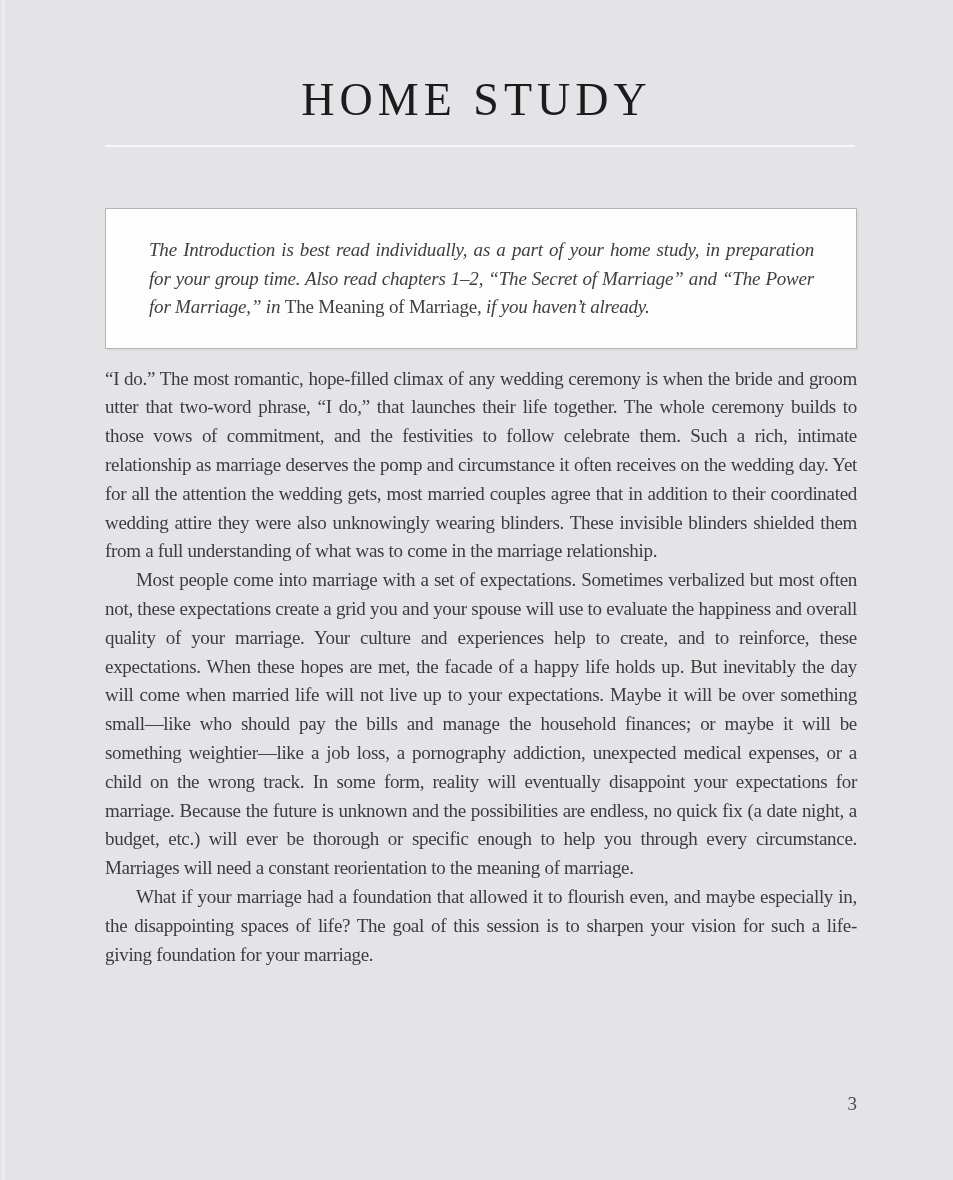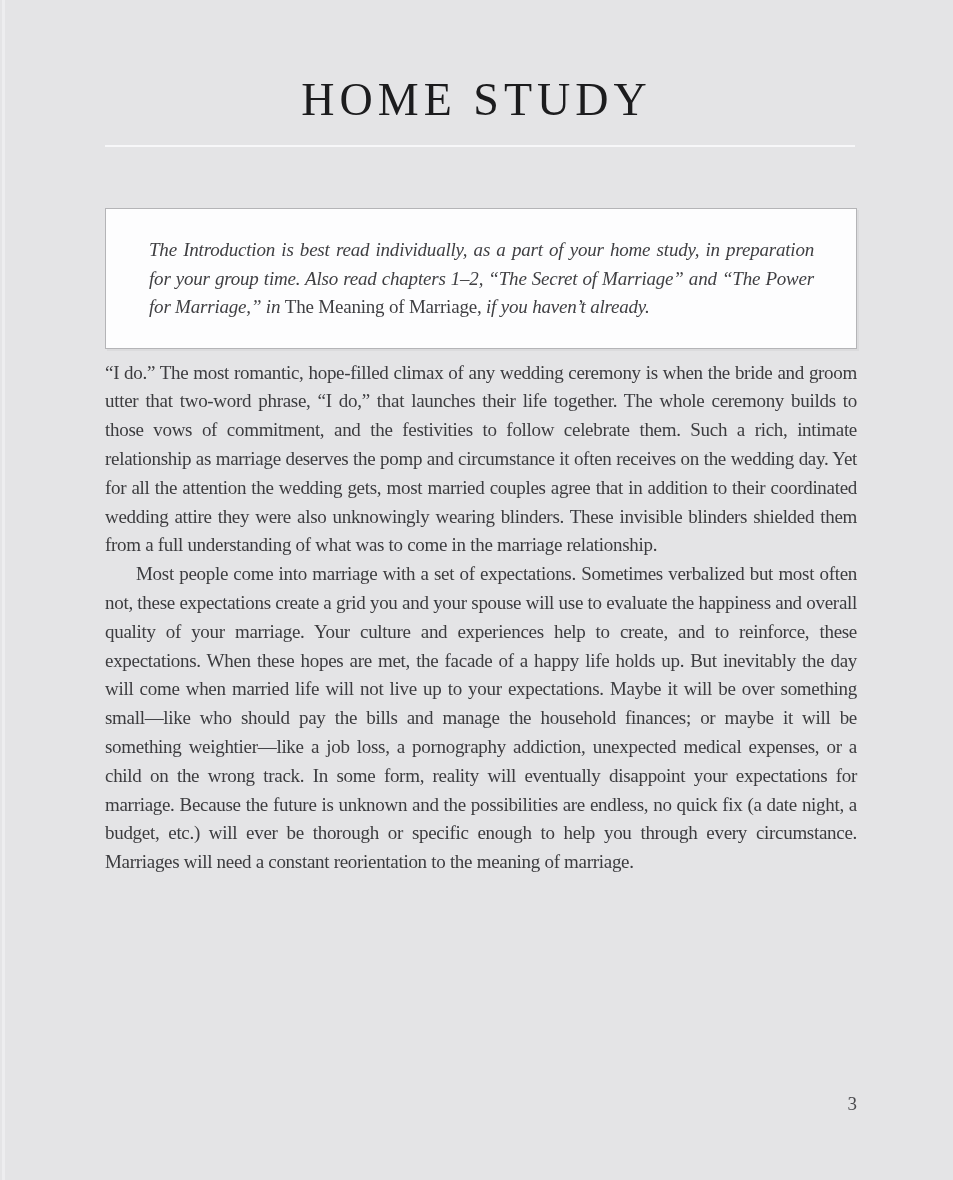--- a/index.html
+++ b/index.html
@@ -55,21 +55,21 @@
     margin: 6px;
     font-size: 19px;
     line-height: 28.5px;
     color: #3f3f42;
     text-align: justify;
     letter-spacing: -0.2px;
   }
   .intro-text .it { font-style: italic; }
   .intro-text .rm { font-style: normal; }
   .body-text {
-    margin: 10px 0 0 105px;
+    margin: 16px 0 0 105px;
     width: 752px;
   }
   .para {
     margin: 0;
     font-size: 19px;
     line-height: 28.8px;
     color: #3c3c3f;
     text-align: justify;
     letter-spacing: -0.3px;
   }
@@ -92,17 +92,18 @@
 
   <div class="rule"></div>
 
   <div class="intro-box">
     <p class="intro-text"><span class="it">The Introduction is best read individually, as a part of your home study, in preparation for your group time. Also read chapters 1–2, “The Secret of Marriage” and “The Power for Marriage,” in </span><span class="rm">The Meaning of Marriage,</span><span class="it"> if you haven’t already.</span></p>
   </div>
 
   <div class="body-text">
     <p class="para">“I do.” The most romantic, hope-filled climax of any wedding ceremony is when the bride and groom utter that two-word phrase, “I do,” that launches their life together. The whole ceremony builds to those vows of commitment, and the festivities to follow celebrate them. Such a rich, intimate relationship as marriage deserves the pomp and circumstance it often receives on the wedding day. Yet for all the attention the wedding gets, most married couples agree that in addition to their coordinated wedding attire they were also unknowingly wearing blinders. These invisible blinders shielded them from a full understanding of what was to come in the marriage relationship.</p>
     <p class="para indent">Most people come into marriage with a set of expectations. Sometimes verbalized but most often not, these expectations create a grid you and your spouse will use to evaluate the happiness and overall quality of your marriage. Your culture and experiences help to create, and to reinforce, these expectations. When these hopes are met, the facade of a happy life holds up. But inevitably the day will come when married life will not live up to your expectations. Maybe it will be over something small—like who should pay the bills and manage the household finances; or maybe it will be something weightier—like a job loss, a pornography addiction, unexpected medical expenses, or a child on the wrong track. In some form, reality will eventually disappoint your expectations for marriage. Because the future is unknown and the possibilities are endless, no quick fix (a date night, a budget, etc.) will ever be thorough or specific enough to help you through every circumstance. Marriages will need a constant reorientation to the meaning of marriage.</p>
+    <p class="para indent">What if your marriage had a foundation that allowed it to flourish even, and maybe especially in, the disappointing spaces of life? The goal of this session is to sharpen your vision for such a life-giving foundation for your marriage.</p>
   </div>
 
   <div class="page-num">3</div>
 
 </div>
 
 </body></html>

